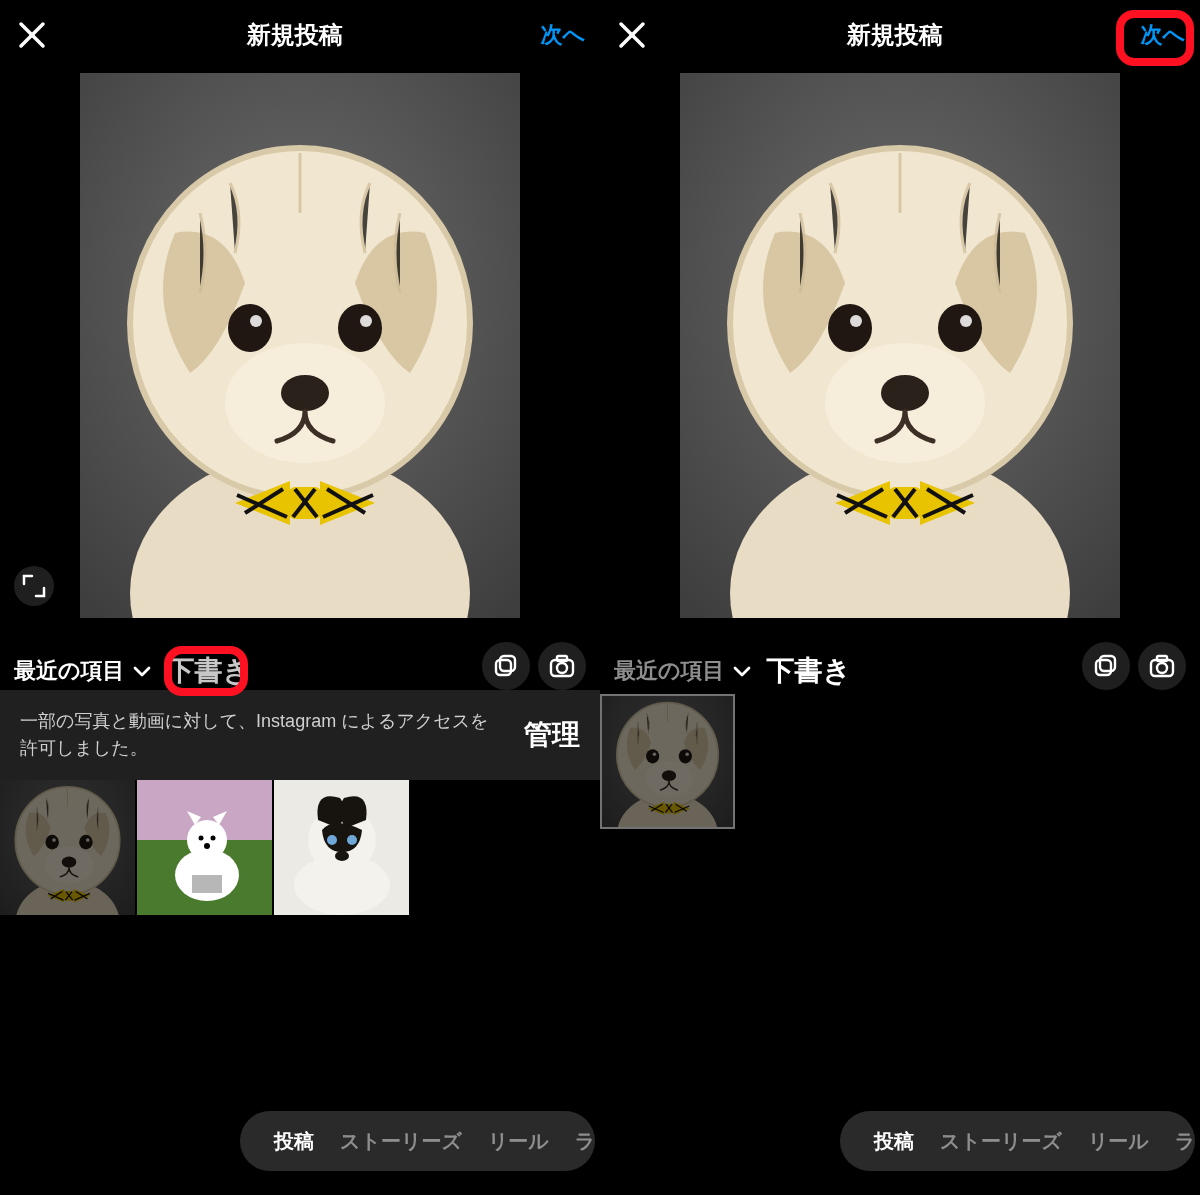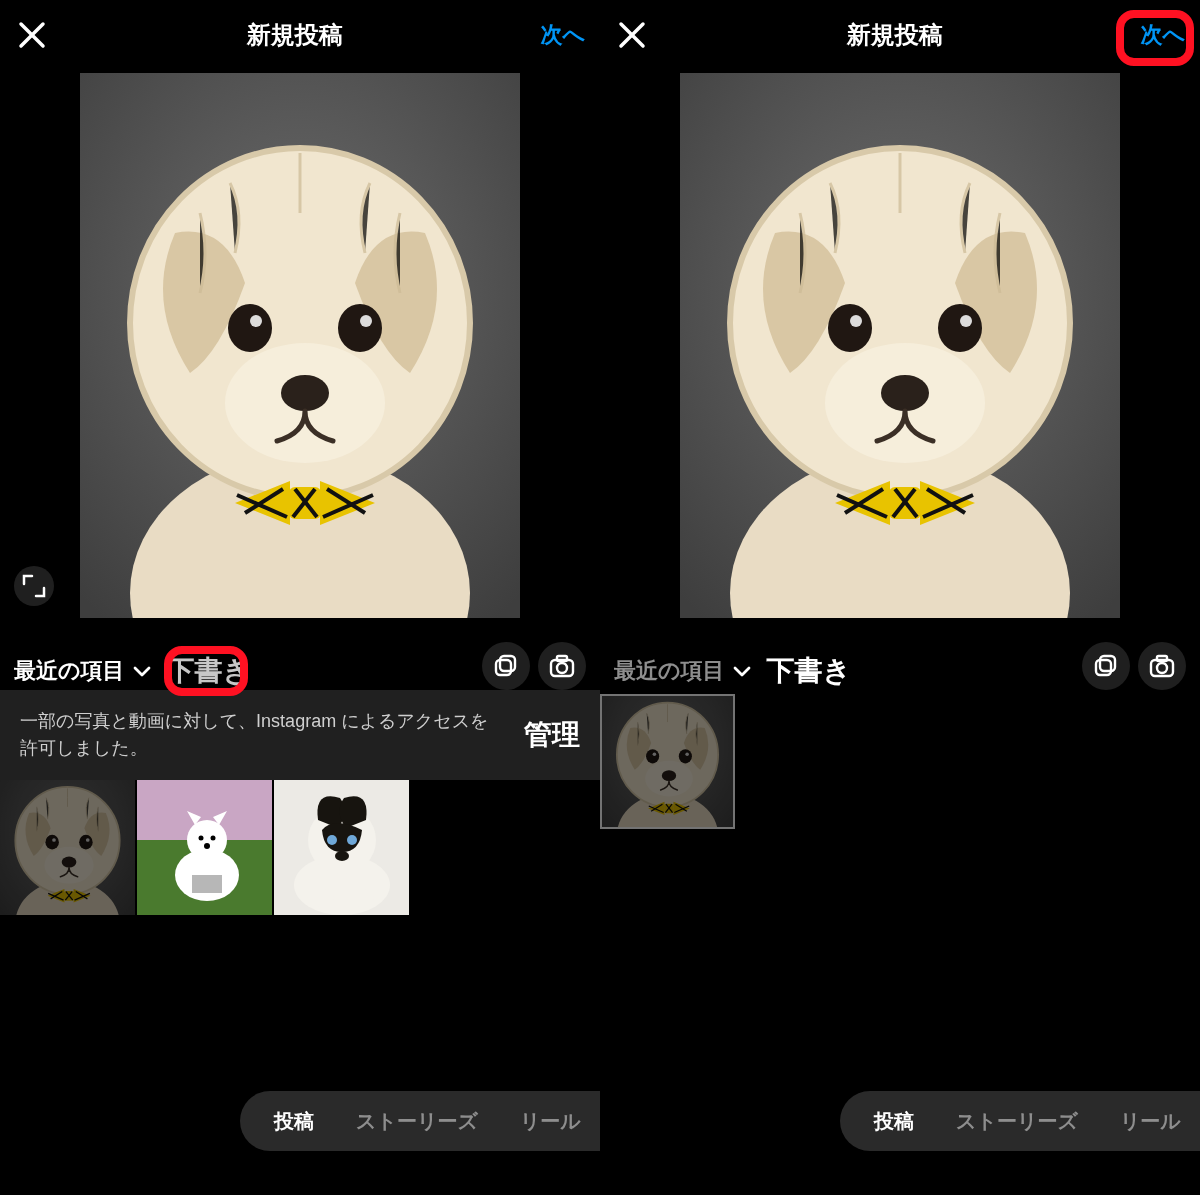--- a/index.html
+++ b/index.html
@@ -36,21 +36,21 @@
   .perm{background:#202020;padding:18px 20px;display:flex;align-items:center;gap:32px;}
   .perm .msg{flex:1;font-size:18px;color:#cfcfcf;line-height:1.5;}
   .perm .mng{font-size:28px;color:#fff;font-weight:600;}
 
   
   .thumbs{display:flex;gap:2px;flex-wrap:wrap;}
   .thumb{width:135px;height:135px;background:#555;}
   .thumb.sel{opacity:.45;}
 
   
-  .pill{position:absolute;bottom:44px;left:240px;height:60px;background:var(--pill);border-radius:30px;display:flex;align-items:center;padding:0 0 0 34px;gap:42px;white-space:nowrap;}
+  .pill{position:absolute;bottom:24px;left:240px;height:60px;background:var(--pill);border-radius:30px;display:flex;align-items:center;padding:0 0 0 34px;gap:26px;white-space:nowrap;}
   .pill span{font-size:20px;color:var(--muted);font-weight:600;}
   .pill span.active{color:#fff;}
   .pane2 .pill{left:790px;transform:translateX(0);}
 
   
   .hl{position:absolute;border:8px solid var(--highlight);border-radius:18px;pointer-events:none;}
 
   
 </style>
 </head>

